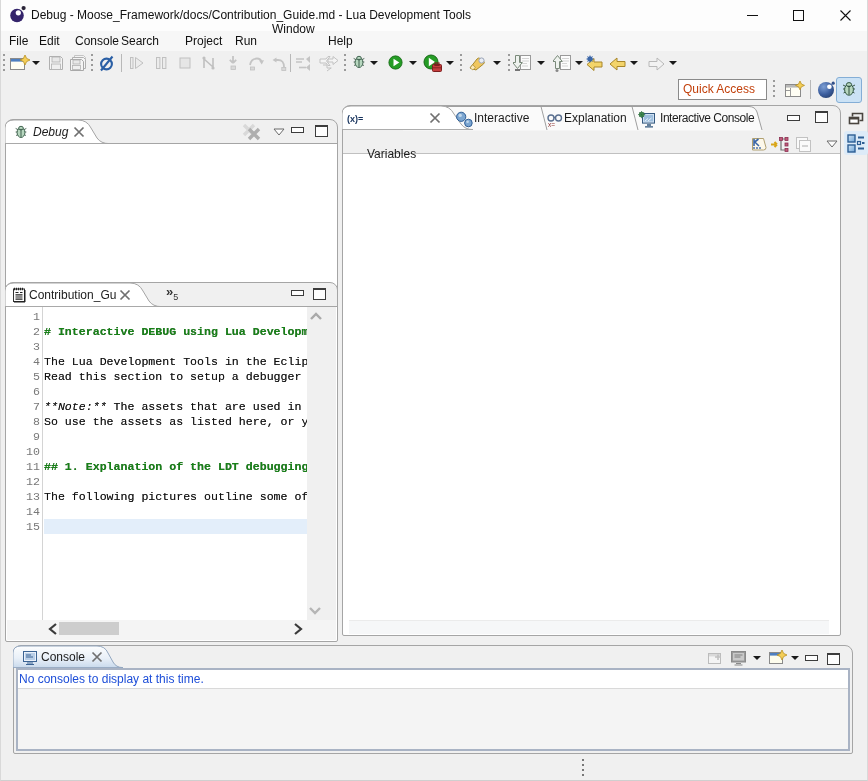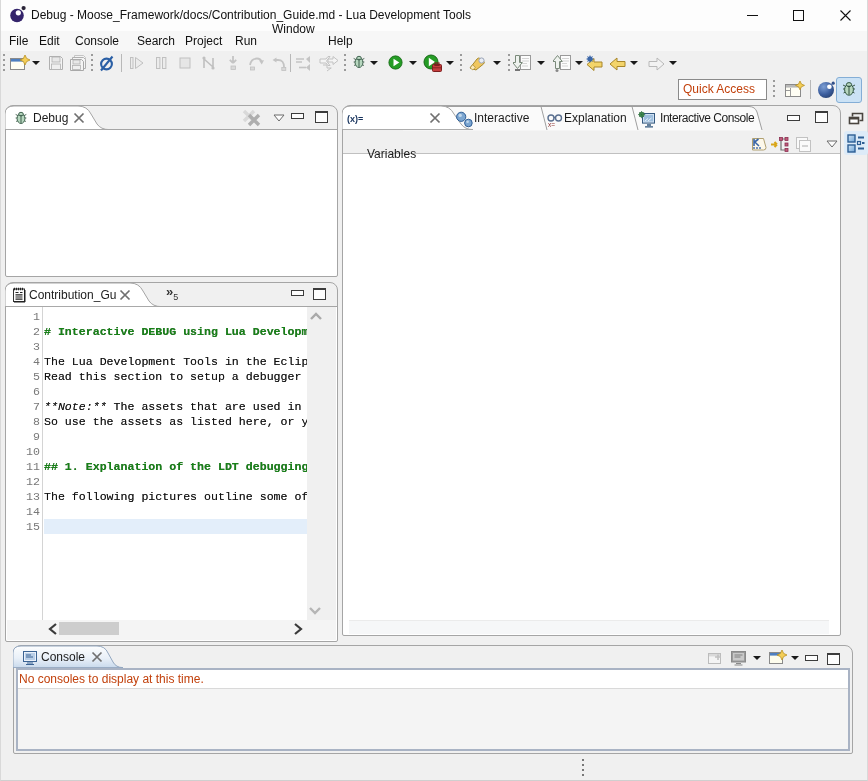--- a/index.html
+++ b/index.html
@@ -37,21 +37,21 @@
   <div class="abs" style="left:746px;top:15px;width:11px;height:1px;background:#111"></div>
   <div class="abs" style="left:792px;top:10px;width:9px;height:9px;border:1px solid #111"></div>
   <svg class="abs" style="left:839px;top:10px" width="11" height="11" viewBox="0 0 11 11">
       <path d="M0.5,0.5 L10.5,10.5 M10.5,0.5 L0.5,10.5" stroke="#111" stroke-width="1.1"></path>
     </svg>
 
   <div class="abs menubar"></div>
   <div class="menu" style="left:8px;top:34px">File</div>
   <div class="menu" style="left:38px;top:34px">Edit</div>
   <div class="menu" style="left:74px;top:34px">Console</div>
-  <div class="menu" style="left:136px;top:34px">Search</div>
+  <div class="menu" style="left:120px;top:34px">Search</div>
   <div class="menu" style="left:184px;top:34px">Project</div>
   <div class="menu" style="left:234px;top:34px">Run</div>
   <div class="menu" style="left:271px;top:22px">Window</div>
   <div class="menu" style="left:327px;top:34px">Help</div>
 
   <div class="abs toolzone"></div>
   <div class="handle" style="left:2px;top:54px;height:18px"></div>
 
   <svg class="abs" style="left:9px;top:55px" width="20" height="18" viewBox="0 0 20 18">
     <rect x="0.5" y="3.5" width="14" height="11" fill="#fffef4" stroke="#8a8a8a"></rect>
@@ -237,21 +237,21 @@
         <line x1="3.5" y1="13" x2="7" y2="11"></line>
       <line x1="15" y1="5" x2="11" y2="7"></line>
         <line x1="15" y1="9" x2="11" y2="9"></line>
         <line x1="14.5" y1="13" x2="11" y2="11"></line>
     </g>
     <ellipse cx="9" cy="9.6" rx="4.4" ry="5.6" fill="#b7d7bf" stroke="#2f5340"></ellipse>
     <ellipse cx="9" cy="4.6" rx="2.6" ry="2" fill="#b7d7bf" stroke="#2f5340"></ellipse>
     <line x1="9" y1="5.5" x2="9" y2="14.5" stroke="#2f4f3f"></line>
   </svg>
 
-  <div class="panel" style="left:4px;top:105px;width:331px;height:170px;">
+  <div class="panel" style="left:4px;top:119px;width:331px;height:170px;font-style:italic;">
     <div class="pcontent" style="left:0;top:23px;right:0;bottom:0;border-top:1px solid #a5a5a5;border-radius:0 0 2px 2px;"></div>
     <svg class="abs" style="left:-1px;top:-1px" width="112" height="25" viewBox="0 0 112 25">
       <path d="M0,25 L0,9 Q0,1 9,1 L73,1 Q82,1 86,9 L92,19 Q96,24.6 104,24.6 L0,24.6 Z" fill="#ffffff" stroke="#a5a5a5"></path>
     </svg>
     <svg class="abs" style="left:7px;top:4px" width="16" height="16" viewBox="0 0 18 18">
       <g stroke="#3d5a47" stroke-width="1">
         <line x1="3" y1="5" x2="7" y2="7"></line>
           <line x1="3" y1="9" x2="7" y2="9"></line>
           <line x1="3.5" y1="13" x2="7" y2="11"></line>
         <line x1="15" y1="5" x2="11" y2="7"></line>
@@ -412,21 +412,21 @@
       <rect x="1.5" y="1.5" width="13" height="10" fill="#eaf1fa" stroke="#3c6494"></rect>
       <rect x="3" y="3" width="10" height="7" fill="#b9cfe8"></rect>
       <path d="M4,5 h5 M4,7 h7" stroke="#3c6494" stroke-width="1"></path>
       <path d="M5,13 h6 M4,14.5 h8" stroke="#3c6494" stroke-width="1.1"></path>
     </svg>
     <div class="tabtext" style="left:27px;top:4px;">Console</div>
     <svg class="abs" style="left:77px;top:5px" width="12" height="12" viewBox="0 0 12 12">
         <path d="M1.5,1.5 L10.5,10.5 M10.5,1.5 L1.5,10.5" stroke="#707070" stroke-width="1.7"></path>
       </svg>
     <div class="abs" style="left:4px;top:43px;right:4px;bottom:4px;background:#f4f4f4;"></div>
-    <div class="abs" style="left:5px;top:26px;font-size:12px;color:#c2410c;">No consoles to display at this time.</div>
+    <div class="abs" style="left:5px;top:26px;font-size:12px;color:#1d4ed8;">No consoles to display at this time.</div>
     <div class="abs" style="left:4px;top:42px;right:4px;height:1px;background:#d9d9d9;"></div>
 
     <svg class="abs" style="left:693px;top:4px" width="17" height="16" viewBox="0 0 17 16">
       <rect x="1.5" y="3.5" width="12" height="10" fill="#f4f4f4" stroke="#bcbcbc"></rect>
       <rect x="2" y="4" width="11" height="2.4" fill="#d9d9d9"></rect>
       <path d="M8,7 L14,7 M11,4.5 L11,10" stroke="#c0c0c0" stroke-width="1.6"></path>
     </svg>
     <svg class="abs" style="left:716px;top:4px" width="17" height="16" viewBox="0 0 17 16">
       <rect x="1.5" y="1.5" width="14" height="10.5" fill="#9a9a9a" stroke="#8a8a8a"></rect>
       <rect x="3" y="3" width="11" height="7.5" fill="#c9c9c9"></rect>

